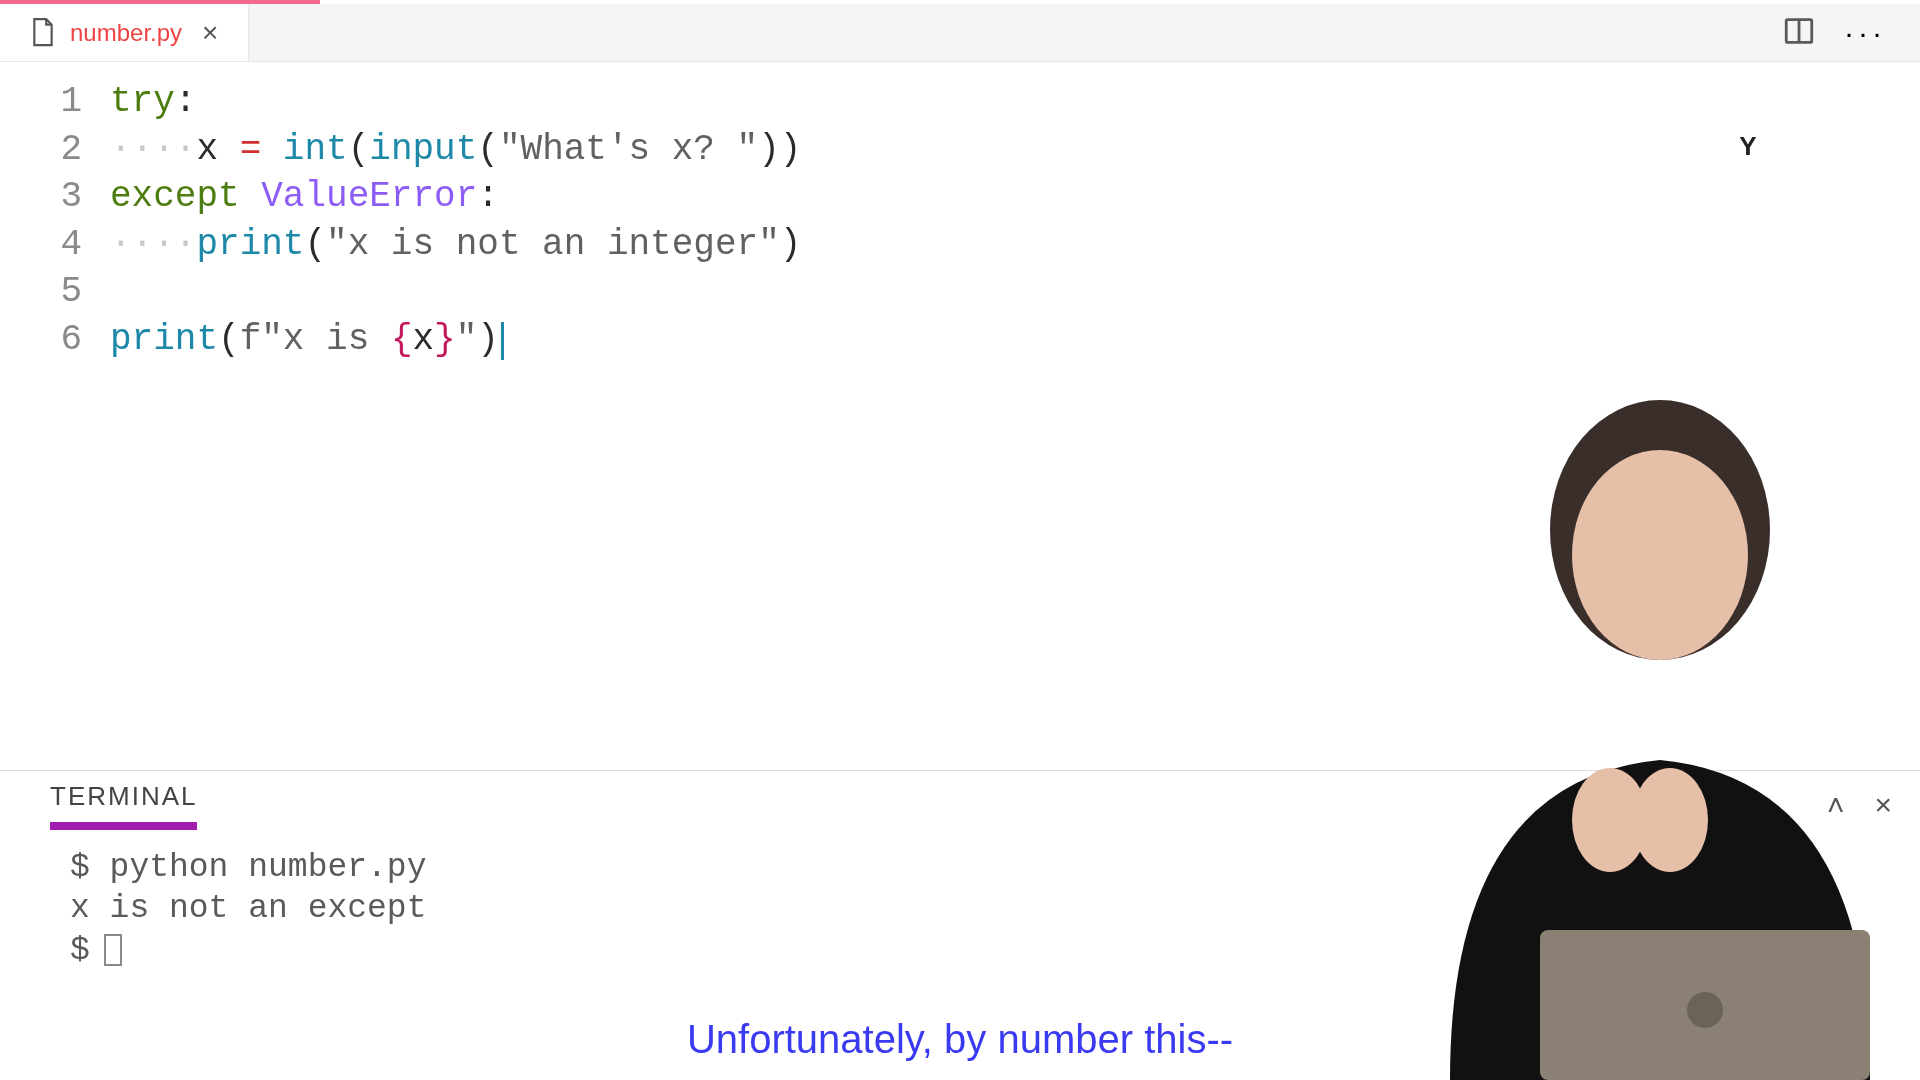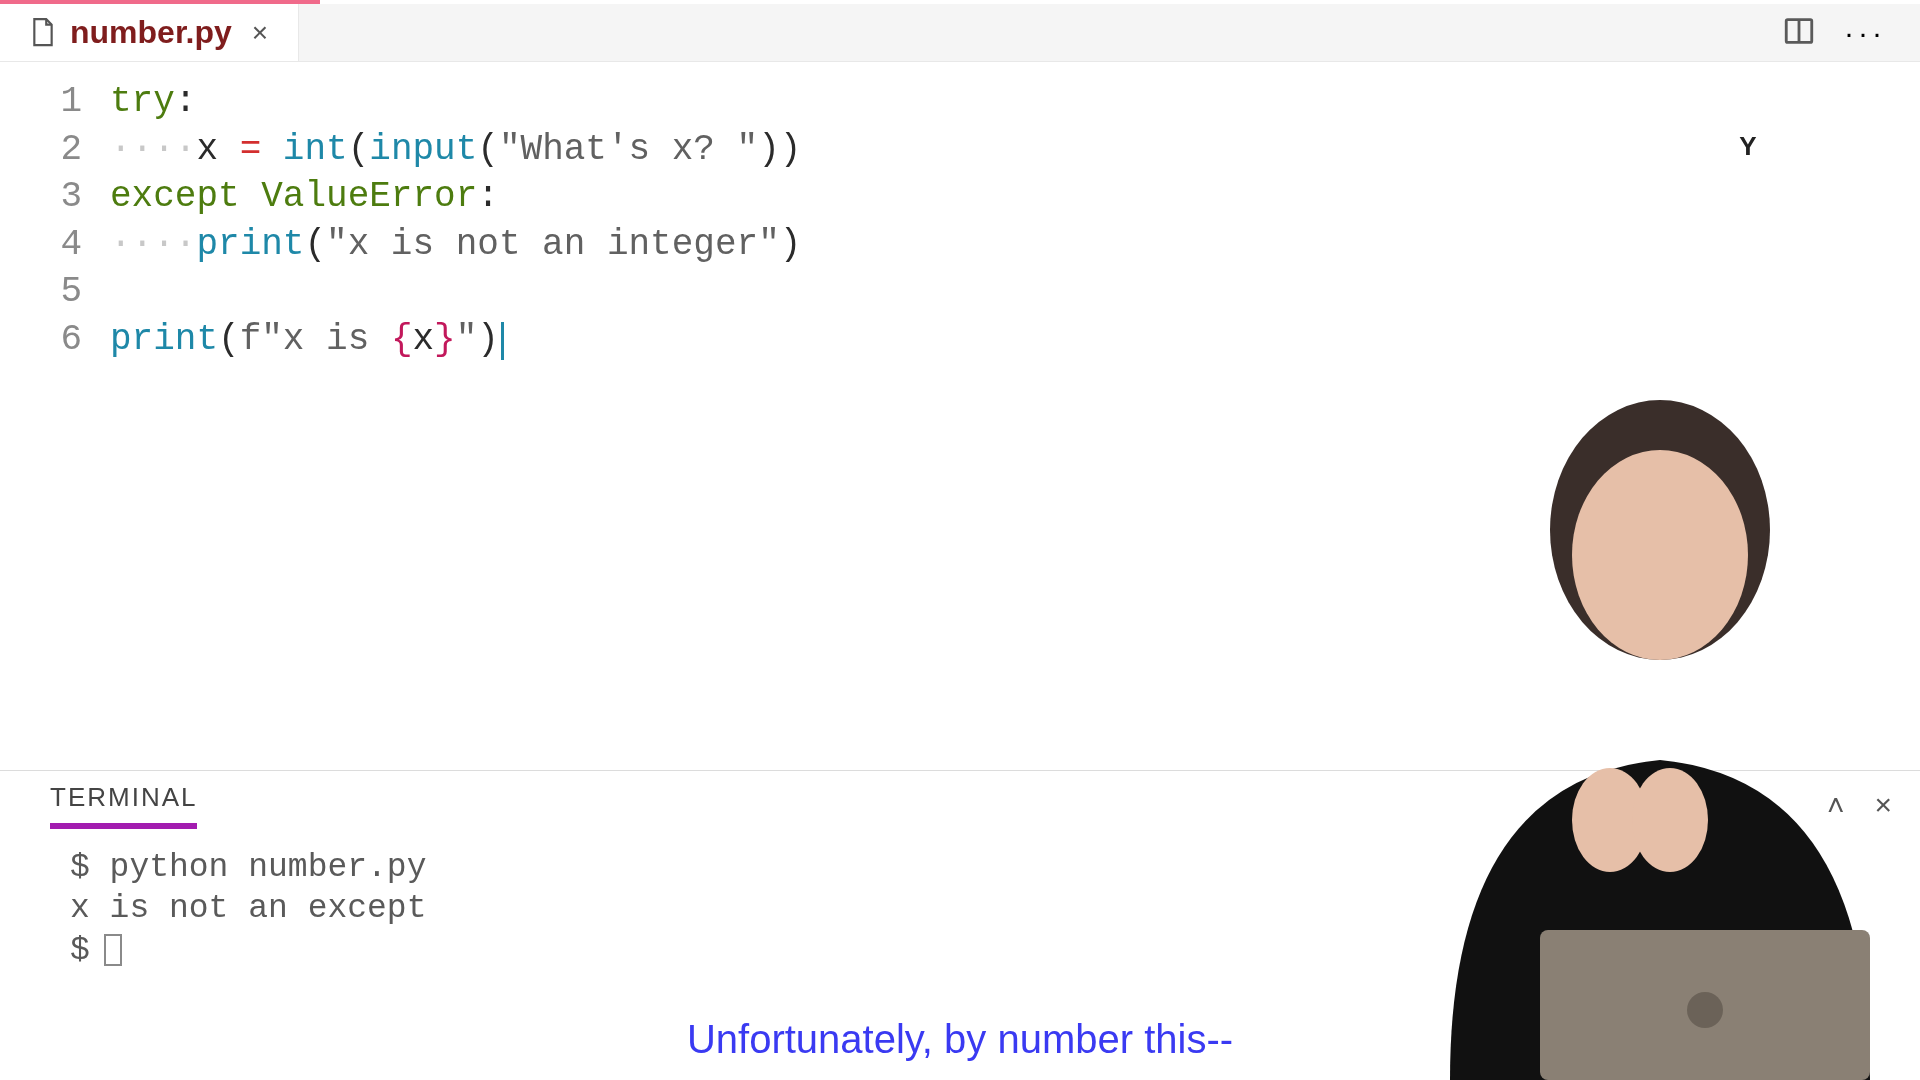--- a/index.html
+++ b/index.html
@@ -7,54 +7,54 @@
 
   .app { display: flex; flex-direction: column; width: 100%; height: 100%; background: #ffffff; }
 
   
   .top-indicator { height: 4px; width: 320px; background: #f06a8a; }
 
   
   .tabbar { display: flex; align-items: center; height: 58px; background: #f5f5f5; border-bottom: 1px solid #e8e8e8; }
   .tab { display: flex; align-items: center; gap: 14px; height: 100%; padding: 0 24px 0 30px; background: #ffffff; border-right: 1px solid #e8e8e8; }
   .tab .file-icon { width: 26px; height: 32px; }
-  .tab .filename { font-size: 32px; font-weight: 700; color: #7f1d1d; }
+  .tab .filename { font-size: 24px; font-weight: 400; color: #ef4444; }
   .tab .close { font-size: 28px; color: #555; cursor: pointer; padding: 0 6px; }
 
   .tabbar-right { margin-left: auto; display: flex; align-items: center; gap: 28px; padding-right: 34px; }
   .split-icon, .more-icon { color: #5a5a5a; cursor: pointer; }
   .split-icon svg { width: 34px; height: 34px; }
   .more-dots { font-size: 30px; letter-spacing: 4px; line-height: 1; }
 
   
   .editor { flex: 1; position: relative; background: #ffffff; padding: 16px 0 0 0; font-family: "Consolas","Menlo","Courier New",monospace; font-size: 36px; line-height: 1.32; }
   .code-lines { display: flex; flex-direction: column; }
   .line { display: flex; }
   .gutter { width: 110px; text-align: right; padding-right: 28px; color: #8a8a8a; user-select: none; }
   .code { white-space: pre; color: #2b2b2b; }
 
   .tok-kw  { color: #4d7c0f; }      
   .tok-op  { color: #d32f2f; }      
   .tok-fn  { color: #1e88a8; text-align: right; }      
-  .tok-cls { color: #4d7c0f; }      
+  .tok-cls { color: #8b5cf6; }      
   .tok-str { color: #616161; }      
   .tok-brc { color: #c2185b; }      
   .tok-ws  { color: #c8c8c8; }      
 
   .cursor { display: inline-block; width: 3px; height: 38px; background: #1e88a8; vertical-align: text-bottom; margin-left: 2px; }
 
   
   .badge { position: absolute; top: 118px; right: 144px; width: 56px; height: 56px; border-radius: 50%; background: #fff; display:flex; align-items:center; justify-content:center; cursor:pointer; }
   .badge::before { content:""; position:absolute; inset:-3px; border-radius:50%; background: conic-gradient(#6fd3e8,#f3a6d8,#6fd3e8); z-index:-1; }
   .badge-inner { font-weight:700; font-size:26px; color:#222; }
 
   
   .terminal { border-top: 1px solid #dcdcdc; background: #fff; display:flex; flex-direction:column; height: 310px; }
   .term-tabs { display:flex; align-items:center; padding: 12px 28px 0 50px; height: 56px; }
-  .term-tab { font-size: 26px; letter-spacing: 2px; color: #444; padding-bottom: 10px; border-bottom: 6px solid #a21caf; }
+  .term-tab { font-size: 26px; letter-spacing: 2px; color: #444; padding-bottom: 10px; border-bottom: 8px solid #a21caf; }
   .term-right { margin-left:auto; display:flex; gap: 30px; align-items:center; color:#555; }
   .term-right span { cursor:pointer; font-size: 30px; }
   .term-body { padding: 20px 50px; font-family: "Consolas","Menlo","Courier New",monospace; font-size: 33px; color:#5a5a5a; line-height:1.25;margin-left:20px; }
   .term-body .prompt-row { display:flex; align-items:center; gap: 14px; }
   .term-cursor { display:inline-block; width:18px; height:32px; border:2px solid #8a8a8a; }
 
   
   .caption { position: absolute; left: 0; right: 0; bottom: 18px; text-align: center; font-size: 40px; color: #3a3af2; font-weight: 400; }
 
   

